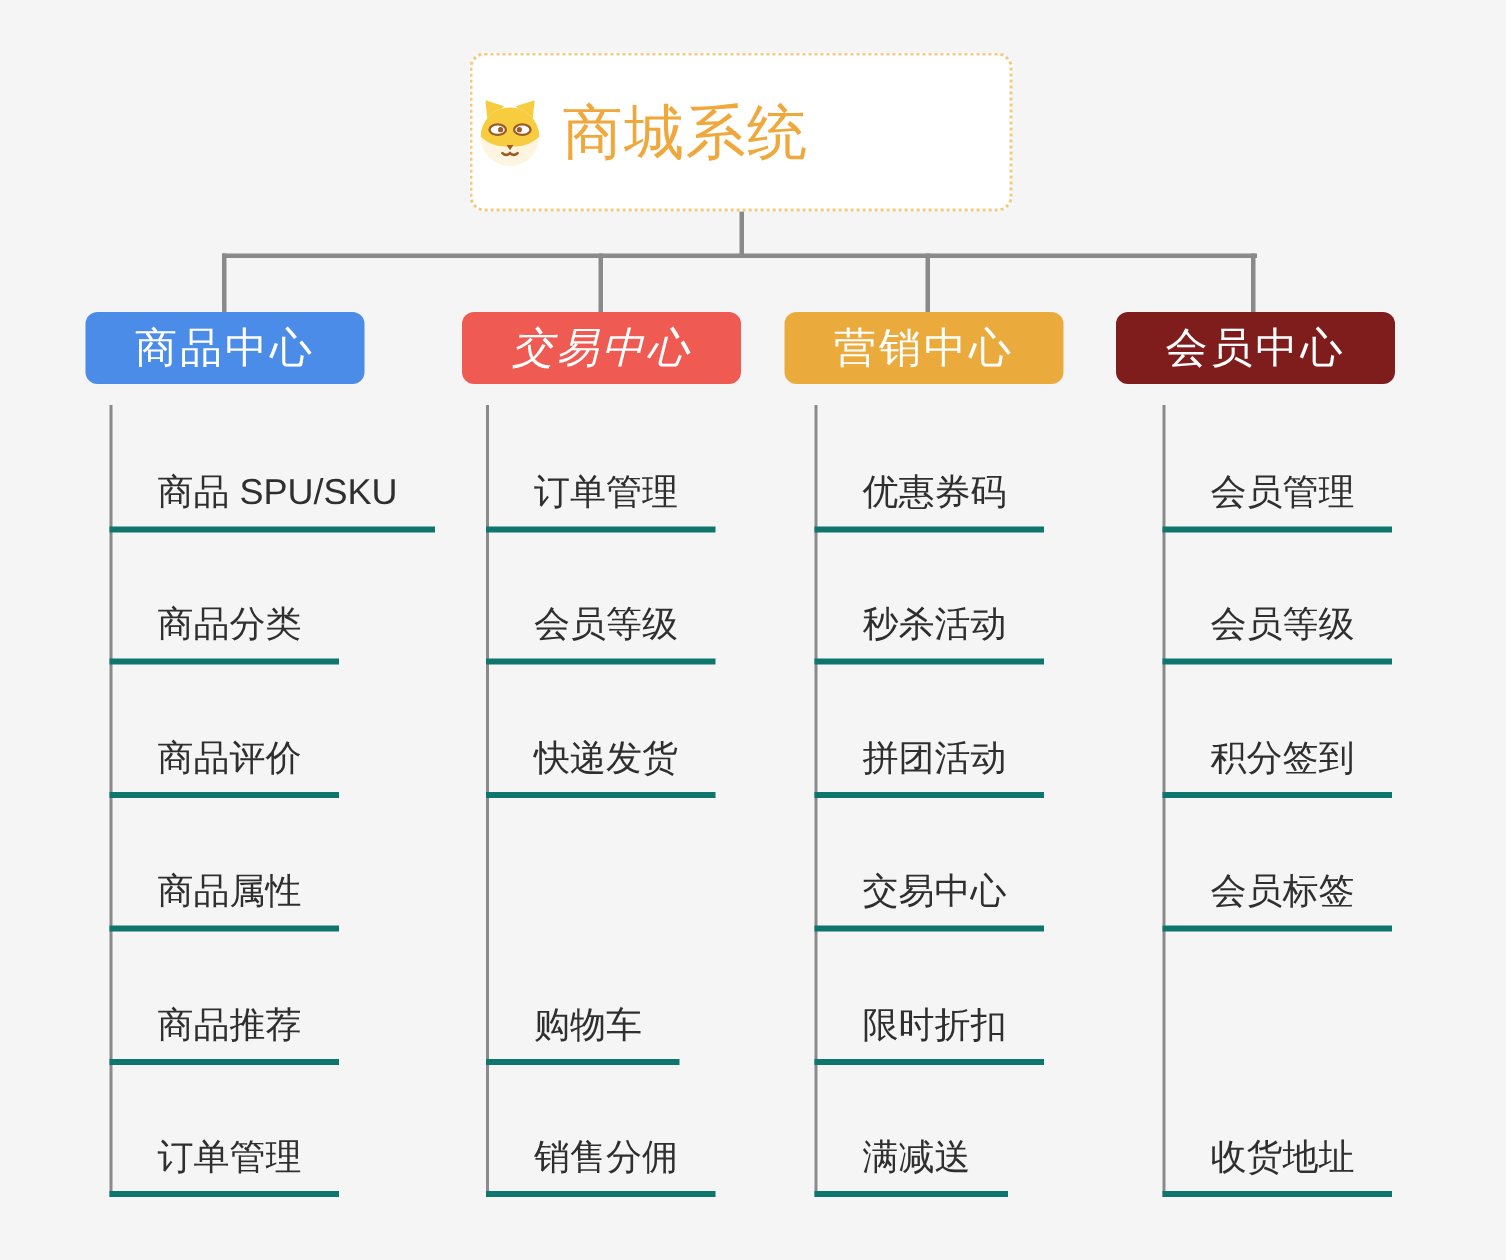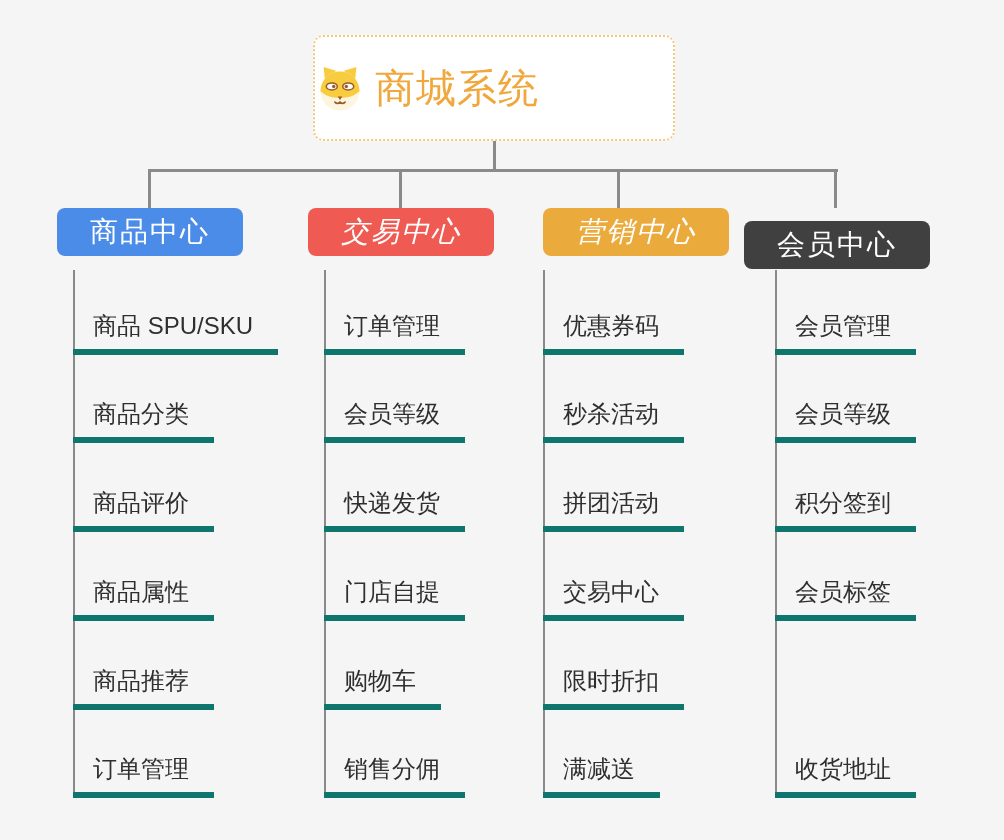--- a/index.html
+++ b/index.html
@@ -26,33 +26,33 @@
   .doge{display:inline-flex;width:50px;height:50px;}
 
   
   .branch-header{
     position:absolute;top:208px;width:186px;height:48px;border-radius:8px;
     display:flex;align-items:center;justify-content:center;
     color:#ffffff;font-size:28px;letter-spacing:2px;cursor:default;
   }
   .bh-0{left:57px;}
   .bh-1{left:308px;font-style:italic;}
-  .bh-2{left:543px;font-style:italic;}
+  .bh-2{left:523px;}
   .bh-3{left:744px;}
 
   
   .branch-body{position:absolute;top:270px;height:528px;width:240px;}
   .bb-0{left:73px;}
   .bb-1{left:324px;text-align:center;}
   .bb-2{left:543px;}
   .bb-3{left:760px;margin-left:15px;}
   .trunk{position:absolute;left:0;top:0;width:2px;height:528px;background:#8a8a8a;}
   .leaf{
     position:absolute;left:0;white-space:nowrap;
-    padding:0 25px 7px 20px;border-bottom:6px solid #0f766e;
+    padding:0 25px 7px 32px;border-bottom:4px solid #0f766e;
     font-size:24px;color:#2f2f2f;cursor:default;
   }
   .r1{bottom:443px;}
   .r2{bottom:355px;}
   .r3{bottom:266px;}
   .r4{bottom:177px;}
   .r5{bottom:88px;}
   .r6{bottom:0px;}
 </style>
 </head>
@@ -81,38 +81,37 @@
         <path d="M29 43 h6 l-3 4.5 Z" fill="#9c5b27"></path>
         <path d="M25.5 50 q3.2 3.2 6.5 0 q3.3 3.2 6.5 0" stroke="#9c5b27" stroke-width="2.2" fill="none" stroke-linecap="round"></path>
       </svg>
     </span>
     <span class="root-title" style="color: rgb(240, 168, 60);">商城系统</span>
   </div>
 
   <div class="branch-header bh-0" style="background: rgb(74, 140, 232);">商品中心</div>
   <div class="branch-header bh-1" style="background: rgb(239, 91, 82);">交易中心</div>
   <div class="branch-header bh-2" style="background: rgb(235, 170, 60);">营销中心</div>
-  <div class="branch-header bh-3" style="background: #404040; margin-top: 13px;">会员中心</div>
+  <div class="branch-header bh-3" style="background: #7f1d1d;">会员中心</div>
 
   <div class="branch-body bb-0">
     <div class="trunk"></div>
     <div class="leaf r1">商品 SPU/SKU</div>
     <div class="leaf r2">商品分类</div>
     <div class="leaf r3">商品评价</div>
     <div class="leaf r4">商品属性</div>
     <div class="leaf r5">商品推荐</div>
     <div class="leaf r6">订单管理</div>
   </div>
 
   <div class="branch-body bb-1">
     <div class="trunk"></div>
     <div class="leaf r1">订单管理</div>
     <div class="leaf r2">会员等级</div>
     <div class="leaf r3">快递发货</div>
-    <div class="leaf r4">门店自提</div>
     <div class="leaf r5">购物车</div>
     <div class="leaf r6">销售分佣</div>
   </div>
 
   <div class="branch-body bb-2">
     <div class="trunk"></div>
     <div class="leaf r2">秒杀活动</div>
     <div class="leaf r1">优惠券码</div>
     <div class="leaf r3">拼团活动</div>
     <div class="leaf r4">交易中心</div>

